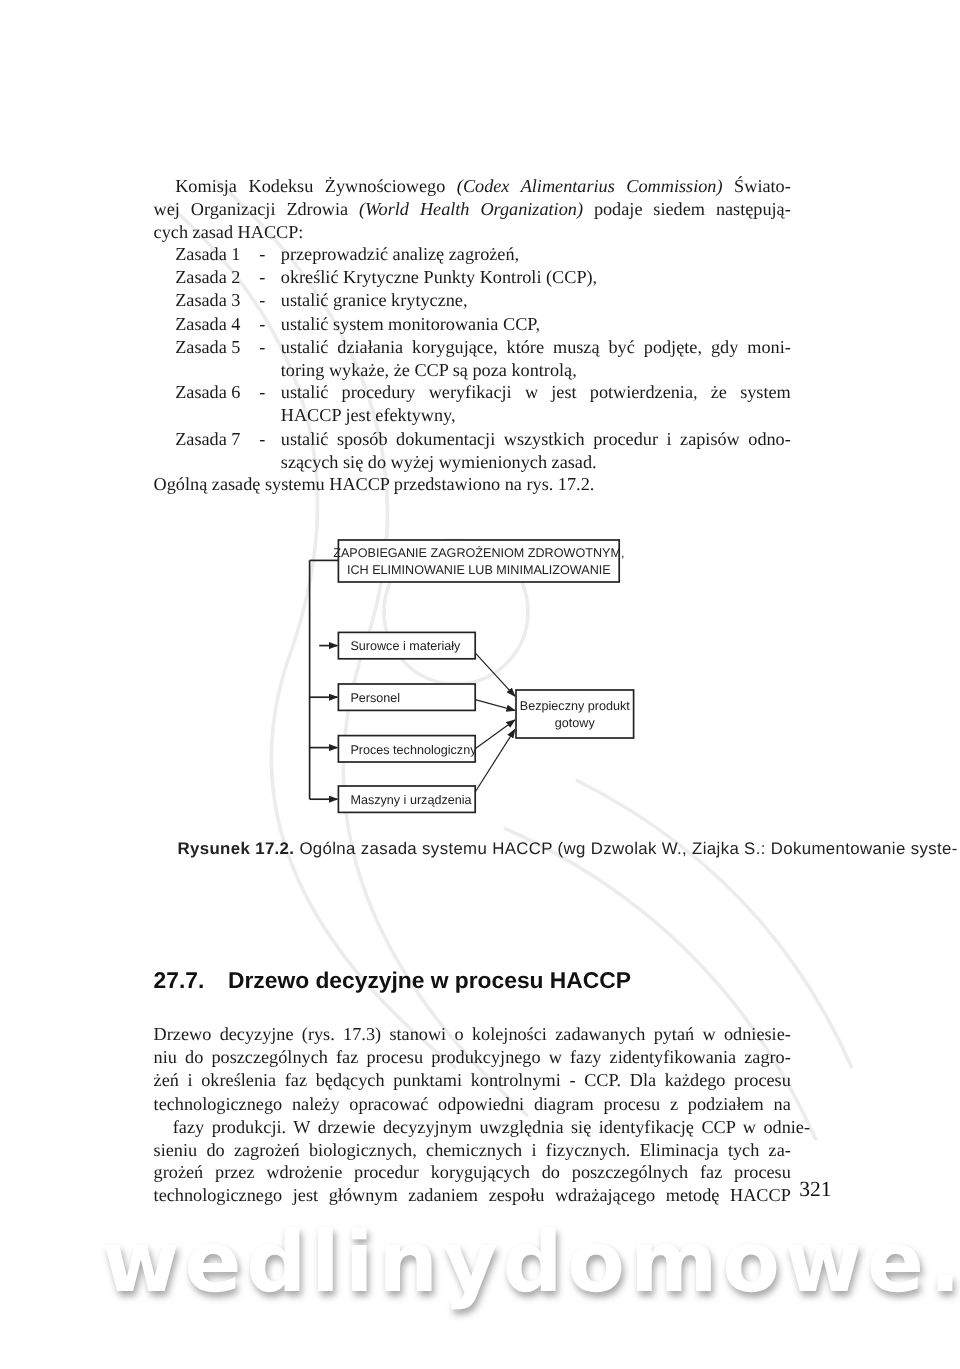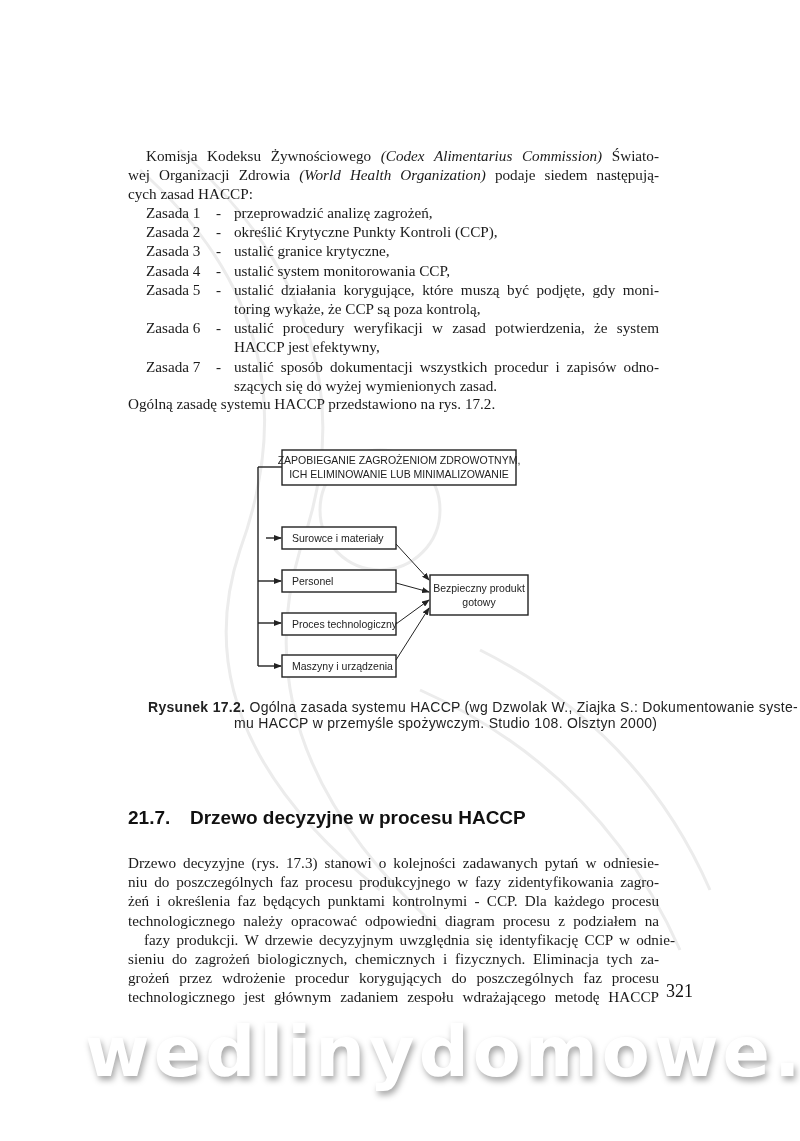--- a/index.html
+++ b/index.html
@@ -54,21 +54,21 @@
       <div class="line" style="left: 234px; top: 241.4px;">ustalić granice krytyczne,</div>
       <div class="zlabel" style="left: 146px; top: 260.6px;">Zasada 4</div>
       <div class="zlabel" style="left: 216px; top: 260.6px;">-</div>
       <div class="line" style="left: 234px; top: 260.6px;">ustalić system monitorowania CCP,</div>
       <div class="zlabel" style="left: 146px; top: 279.8px;">Zasada 5</div>
       <div class="zlabel" style="left: 216px; top: 279.8px;">-</div>
       <div class="line just" style="left: 234px; top: 279.8px; width: 425px;">ustalić działania korygujące, które muszą być podjęte, gdy moni-</div>
       <div class="line" style="left: 234px; top: 299px;">toring wykaże, że CCP są poza kontrolą,</div>
       <div class="zlabel" style="left: 146px; top: 318.2px;">Zasada 6</div>
       <div class="zlabel" style="left: 216px; top: 318.2px;">-</div>
-      <div class="line just" style="left: 234px; top: 318.2px; width: 425px;">ustalić procedury weryfikacji w zasad potwierdzenia, że system</div>
+      <div class="line just" style="left: 234px; top: 318.2px; width: 425px;">ustalić procedury weryfikacji w jest potwierdzenia, że system</div>
       <div class="line" style="left: 234px; top: 337.4px;">HACCP jest efektywny,</div>
       <div class="zlabel" style="left: 146px; top: 356.6px;">Zasada 7</div>
       <div class="zlabel" style="left: 216px; top: 356.6px;">-</div>
       <div class="line just" style="left: 234px; top: 356.6px; width: 425px;">ustalić sposób dokumentacji wszystkich procedur i zapisów odno-</div>
       <div class="line" style="left: 234px; top: 375.8px;">szących się do wyżej wymienionych zasad.</div>
     </div>
 
   <div class="line" style="left:128px; top:394px;">Ogólną zasadę systemu HACCP przedstawiono na rys. 17.2.</div>
 
   <svg class="diagram" viewBox="0 0 800 1141">
@@ -101,24 +101,23 @@
     <text class="box-text" x="292" y="585">Personel</text>
     <text class="box-text" x="292" y="628">Proces technologiczny</text>
     <text class="box-text" x="292" y="670">Maszyny i urządzenia</text>
     <text class="box-text" x="479" y="592" text-anchor="middle">Bezpieczny produkt</text>
     <text class="box-text" x="479" y="606" text-anchor="middle">gotowy</text>
   </svg>
 
   <div class="caption" style="left:148px; top:699px;">
     <b>Rysunek 17.2.</b><span> Ogólna zasada systemu HACCP (wg Dzwolak W., Ziajka S.: Dokumentowanie syste-</span>
   </div>
-  <div class="caption" style="left:234px; top:715px;">mu HACCP w przemyśle spożywczym. Studio 108. Olsztyn 2000)</div>
 
   <div class="heading">
-    <span class="num">21.7.</span><span>Drzewo decyzyjne w procesu HACCP</span>
+    <span class="num">27.7.</span><span>Drzewo decyzyjne w procesu HACCP</span>
   </div>
 
   <div id="para">
       <div class="line just" style="left: 128px; top: 853px; width: 531px;">Drzewo decyzyjne (rys. 17.3) stanowi o kolejności zadawanych pytań w odniesie-</div>
       <div class="line just" style="left: 128px; top: 872.2px; width: 531px;">niu do poszczególnych faz procesu produkcyjnego w fazy zidentyfikowania zagro-</div>
       <div class="line just" style="left: 128px; top: 891.4px; width: 531px;">żeń i określenia faz będących punktami kontrolnymi - CCP. Dla każdego procesu</div>
       <div class="line just" style="left: 128px; top: 910.6px; width: 531px;">technologicznego należy opracować odpowiedni diagram procesu z podziałem na</div>
       <div class="line just" style="left: 128px; top: 929.8px; width: 531px; margin-left: 16px;">fazy produkcji. W drzewie decyzyjnym uwzględnia się identyfikację CCP w odnie-</div>
       <div class="line just" style="left: 128px; top: 949px; width: 531px;">sieniu do zagrożeń biologicznych, chemicznych i fizycznych. Eliminacja tych za-</div>
       <div class="line just" style="left: 128px; top: 968.2px; width: 531px;">grożeń przez wdrożenie procedur korygujących do poszczególnych faz procesu</div>

